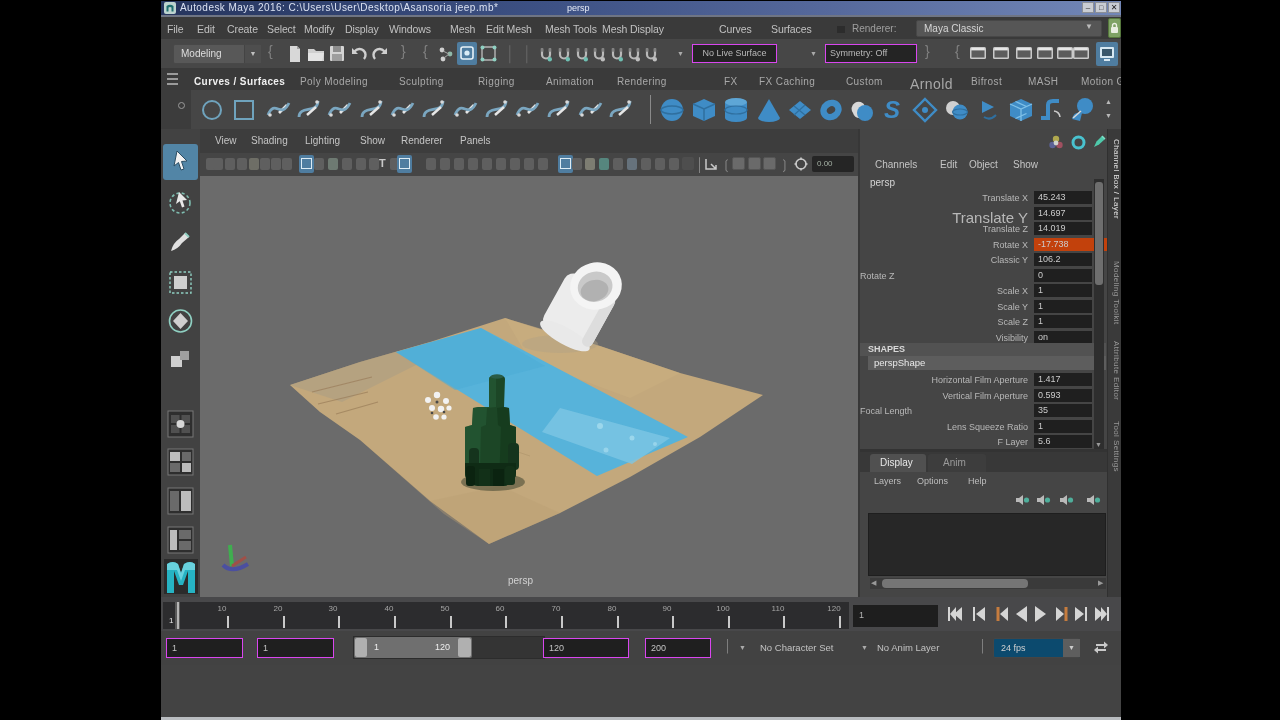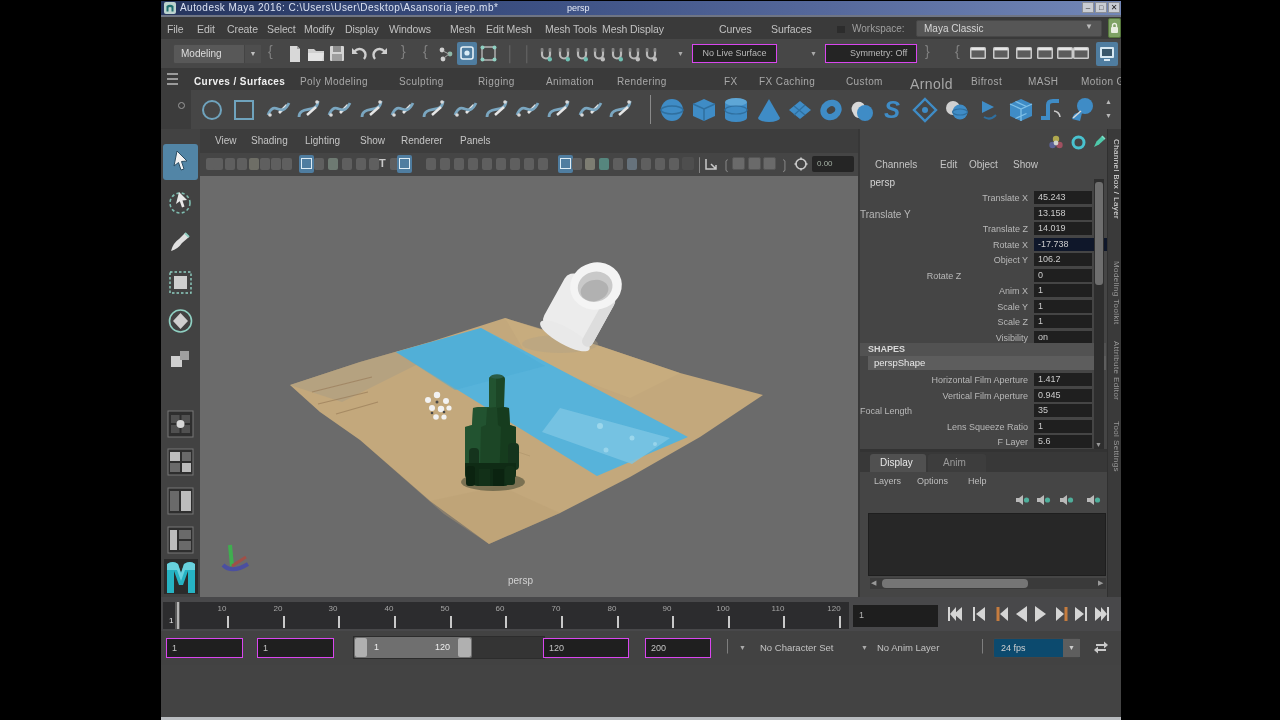--- a/index.html
+++ b/index.html
@@ -32,21 +32,21 @@
 <span class="mtxt" style="left:143px;top:6px">Modify</span>
 <span class="mtxt" style="left:184px;top:6px">Display</span>
 <span class="mtxt" style="left:228px;top:6px">Windows</span>
 <span class="mtxt" style="left:289px;top:6px">Mesh</span>
 <span class="mtxt" style="left:325px;top:6px">Edit Mesh</span>
 <span class="mtxt" style="left:384px;top:6px">Mesh Tools</span>
 <span class="mtxt" style="left:441px;top:6px">Mesh Display</span>
 <span class="mtxt" style="left:558px;top:6px">Curves</span>
 <span class="mtxt" style="left:610px;top:6px">Surfaces</span>
 <span class="a" style="left:676px;top:9px;width:8px;height:7px;background:#2c2c2c"></span>
-<span class="a" style="left:691px;top:6px;font-size:10px;color:#9f9f9f">Workspace:</span>
+<span class="a" style="left:691px;top:6px;font-size:10px;color:#9f9f9f">Renderer:</span>
 <div class="a" style="left:755px;top:3px;width:186px;height:17px;background:#565656;border:1px solid #474747;border-radius:2px">
   <span class="a" style="left:7px;top:2px;font-size:10px;color:#d6d6d6">Maya Classic</span>
   <span class="a" style="left:168px;top:1px;font-size:8px;color:#bbb">▼</span>
       </div>
 <div class="a" style="left:947px;top:1px;width:13px;height:20px;background:#7ea265;border:1px solid #55773c;border-radius:2px">
   <svg class="a" style="left:1px;top:3px" width="9" height="12" viewBox="0 0 9 12">
           <rect x="1" y="5" width="7" height="6" rx="1" fill="#e8eee2"></rect>
           <path d="M2.5 5 V3.5 a2 2 0 0 1 4 0 V5" fill="none" stroke="#e8eee2" stroke-width="1.4"></path>
         </svg>
       </div>
@@ -140,21 +140,21 @@
       </svg>
 <svg class="a" style="left:483px;top:8px" width="14" height="15" viewBox="0 0 14 15">
         <path d="M3 1.5 v6 a4 4 0 0 0 8 0 v-6" fill="none" stroke="#b9b9b9" stroke-width="2.2"></path>
         <rect x="1.8" y="1.5" width="2.6" height="3.2" fill="#828282"></rect>
         <rect x="9.6" y="1.5" width="2.6" height="3.2" fill="#828282"></rect>
         <circle cx="10.8" cy="12.3" r="2.2" fill="#bdbdbd"></circle>
       </svg>
 <span class="a" style="left:516px;top:11px;font-size:7px;color:#aaa">▼</span>
 <div class="fld" style="left:531px;top:5px;width:85px;height:19px;background:#242424;color:#b9b9b9;text-align:center;padding-left:0">No Live Surface</div>
 <span class="a" style="left:649px;top:11px;font-size:7px;color:#aaa">▼</span>
-<div class="fld" style="left:664px;top:5px;width:92px;height:19px;background:#242424;color:#b9b9b9;padding-left:24px">Symmetry: Off</div>
+<div class="fld" style="left:664px;top:5px;width:92px;height:19px;background:#242424;color:#b9b9b9;padding-left:4px">Symmetry: Off</div>
 <svg class="a" style="left:808px;top:6px" width="18" height="17" viewBox="0 0 18 17">
         <rect x="1" y="2" width="16" height="12" rx="1.5" fill="#c9c9c9"></rect>
         <rect x="2.5" y="5.5" width="13" height="7" fill="#5c5c5c"></rect>
         <rect x="2.5" y="3" width="13" height="2" fill="#e6e6e6"></rect>
       </svg>
 <svg class="a" style="left:831px;top:6px" width="18" height="17" viewBox="0 0 18 17">
         <rect x="1" y="2" width="16" height="12" rx="1.5" fill="#c9c9c9"></rect>
         <rect x="2.5" y="5.5" width="13" height="7" fill="#5c5c5c"></rect>
         <rect x="2.5" y="3" width="13" height="2" fill="#e6e6e6"></rect>
       </svg>
@@ -529,41 +529,41 @@
       </svg>
 <span class="a" style="left:15px;top:30px;font-size:10px;color:#c5c5c5">Channels</span>
 <span class="a" style="left:80px;top:30px;font-size:10px;color:#c5c5c5">Edit</span>
 <span class="a" style="left:109px;top:30px;font-size:10px;color:#c5c5c5">Object</span>
 <span class="a" style="left:153px;top:30px;font-size:10px;color:#c5c5c5">Show</span>
 <span class="a" style="left:10px;top:48px;font-size:10px;color:#d5d5d5">persp</span>
 <span class="a" style="left:0;top:64px;width:168px;text-align:right;font-size:9px;color:#b8b8b8">Translate X</span>
 <div class="a" style="left:174px;top:62px;width:58px;height:13px;background:#1f1f1f">
         <span class="a" style="left:4px;top:1px;font-size:9px;color:#cccccc">45.243</span>
       </div>
-<span class="a" style="left:0;top:79.5px;width:168px;font-size:10px;color:#b8b8b8">Translate Y</span>
+<span class="a" style="left:0;top:79.5px;width:168px;text-align:right;font-size:15px;color:#b8b8b8">Translate Y</span>
 <div class="a" style="left:174px;top:77.5px;width:58px;height:13px;background:#1f1f1f">
-        <span class="a" style="left:4px;top:1px;font-size:9px;color:#cccccc">13.158</span>
+        <span class="a" style="left:4px;top:1px;font-size:9px;color:#cccccc">14.697</span>
       </div>
 <span class="a" style="left:0;top:95.0px;width:168px;text-align:right;font-size:9px;color:#b8b8b8">Translate Z</span>
 <div class="a" style="left:174px;top:93.0px;width:58px;height:13px;background:#1f1f1f">
         <span class="a" style="left:4px;top:1px;font-size:9px;color:#cccccc">14.019</span>
       </div>
 <span class="a" style="left:0;top:110.5px;width:168px;text-align:right;font-size:9px;color:#b8b8b8">Rotate X</span>
-<div class="a" style="left:174px;top:108.5px;width:77px;height:13px;background:#0f172a">
+<div class="a" style="left:174px;top:108.5px;width:77px;height:13px;background:#c2410c">
         <span class="a" style="left:4px;top:1px;font-size:9px;color:#cccccc">-17.738</span>
       </div>
-<span class="a" style="left:0;top:126.0px;width:168px;text-align:right;font-size:9px;color:#b8b8b8">Object Y</span>
+<span class="a" style="left:0;top:126.0px;width:168px;text-align:right;font-size:9px;color:#b8b8b8">Classic Y</span>
 <div class="a" style="left:174px;top:124.0px;width:58px;height:13px;background:#1f1f1f">
         <span class="a" style="left:4px;top:1px;font-size:9px;color:#cccccc">106.2</span>
       </div>
-<span class="a" style="left:0;top:141.5px;width:168px;text-align:center;font-size:9px;color:#b8b8b8">Rotate Z</span>
+<span class="a" style="left:0;top:141.5px;width:168px;text-align:left;font-size:9px;color:#b8b8b8">Rotate Z</span>
 <div class="a" style="left:174px;top:139.5px;width:58px;height:13px;background:#1f1f1f">
         <span class="a" style="left:4px;top:1px;font-size:9px;color:#cccccc">0</span>
       </div>
-<span class="a" style="left:0;top:157.0px;width:168px;text-align:right;font-size:9px;color:#b8b8b8">Anim X</span>
+<span class="a" style="left:0;top:157.0px;width:168px;text-align:right;font-size:9px;color:#b8b8b8">Scale X</span>
 <div class="a" style="left:174px;top:155.0px;width:58px;height:13px;background:#1f1f1f">
         <span class="a" style="left:4px;top:1px;font-size:9px;color:#cccccc">1</span>
       </div>
 <span class="a" style="left:0;top:172.5px;width:168px;text-align:right;font-size:9px;color:#b8b8b8">Scale Y</span>
 <div class="a" style="left:174px;top:170.5px;width:58px;height:13px;background:#1f1f1f">
         <span class="a" style="left:4px;top:1px;font-size:9px;color:#cccccc">1</span>
       </div>
 <span class="a" style="left:0;top:188.0px;width:168px;text-align:right;font-size:9px;color:#b8b8b8">Scale Z</span>
 <div class="a" style="left:174px;top:186.0px;width:58px;height:13px;background:#1f1f1f">
         <span class="a" style="left:4px;top:1px;font-size:9px;color:#cccccc">1</span>
@@ -577,21 +577,21 @@
       </div>
 <div class="a" style="left:8px;top:227px;width:238px;height:14px;background:#5d5d5d">
         <span class="a" style="left:6px;top:1px;font-size:9.5px;color:#eaeaea">perspShape</span>
       </div>
 <span class="a" style="left:0;top:246px;width:168px;text-align:right;font-size:9px;color:#b8b8b8">Horizontal Film Aperture</span>
 <div class="a" style="left:174px;top:244px;width:58px;height:13px;background:#1f1f1f">
         <span class="a" style="left:4px;top:1px;font-size:9px;color:#cccccc">1.417</span>
       </div>
 <span class="a" style="left:0;top:261.5px;width:168px;text-align:right;font-size:9px;color:#b8b8b8">Vertical Film Aperture</span>
 <div class="a" style="left:174px;top:259.5px;width:58px;height:13px;background:#1f1f1f">
-        <span class="a" style="left:4px;top:1px;font-size:9px;color:#cccccc">0.945</span>
+        <span class="a" style="left:4px;top:1px;font-size:9px;color:#cccccc">0.593</span>
       </div>
 <span class="a" style="left:0;top:277.0px;width:168px;text-align:left;font-size:9px;color:#b8b8b8">Focal Length</span>
 <div class="a" style="left:174px;top:275.0px;width:58px;height:13px;background:#1f1f1f">
         <span class="a" style="left:4px;top:1px;font-size:9px;color:#cccccc">35</span>
       </div>
 <span class="a" style="left:0;top:292.5px;width:168px;text-align:right;font-size:9px;color:#b8b8b8">Lens Squeeze Ratio</span>
 <div class="a" style="left:174px;top:290.5px;width:58px;height:13px;background:#1f1f1f">
         <span class="a" style="left:4px;top:1px;font-size:9px;color:#cccccc">1</span>
       </div>
 <span class="a" style="left:0;top:308.0px;width:168px;text-align:right;font-size:9px;color:#b8b8b8">F Layer</span>

